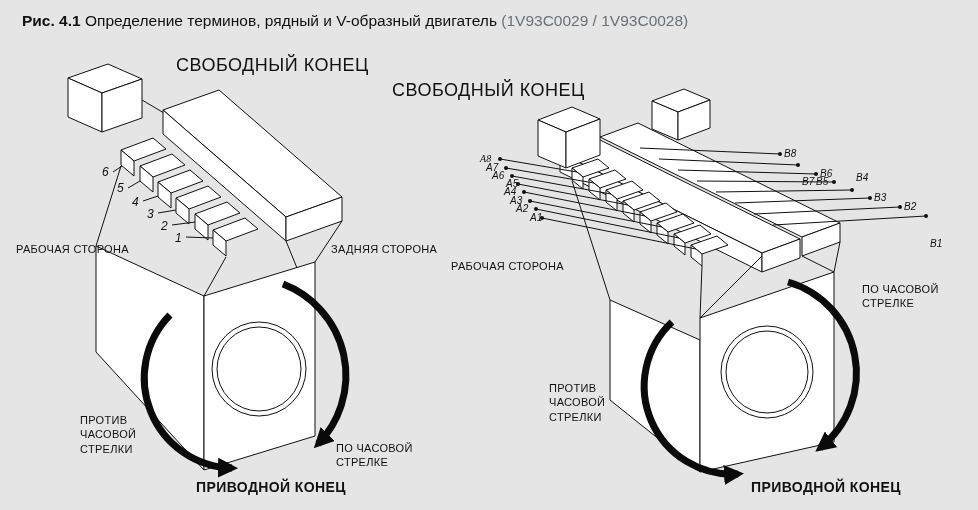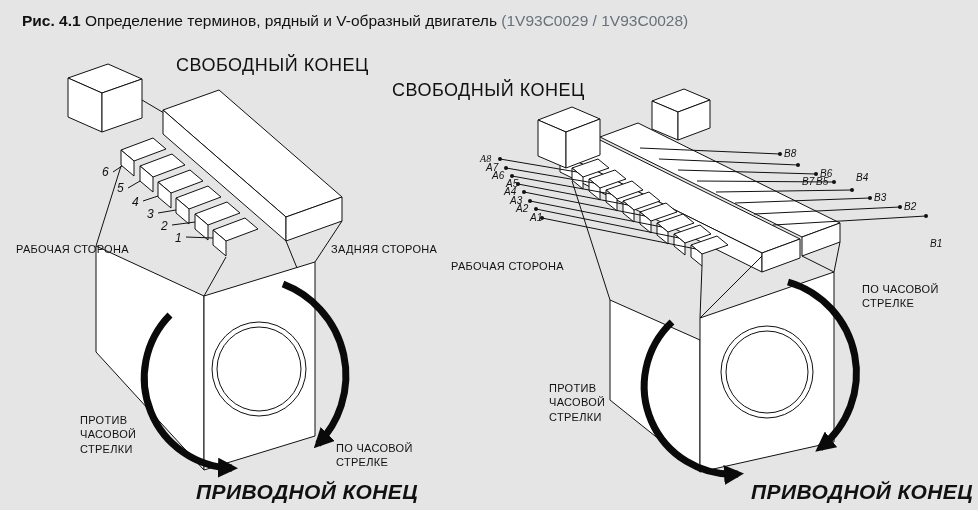--- a/index.html
+++ b/index.html
@@ -9,21 +9,21 @@
   }
   .art { position:absolute; left:0; top:0; width:978px; height:510px; }
   .title { position:absolute; left:22px; top:12px; font-size:15.5px; white-space:nowrap; }
   .title .b { font-weight:700; }
   .title .code { color:#66717c; }
   .lbl {
     position:absolute; font-size:11px; line-height:1.3; letter-spacing:0.3px;
     white-space:pre-line; color:#111;
   }
   .lbl.big { font-size:18px; letter-spacing:0.5px; }
-  .lbl.drive { font-size:21px; font-weight:700; font-style:italic; letter-spacing:0.4px; }
+  .lbl.drive { font-size:14px; font-weight:700; letter-spacing:0.4px; }
   .num { position:absolute; font-size:12px; font-style:italic; color:#111; }
   .cyl { position:absolute; font-size:10px; font-style:italic; color:#111; letter-spacing:0.2px; }
 </style>
 </head>
 <body>
 
 <div class="canvas">
 
   <svg class="art" viewBox="0 0 978 510" aria-hidden="true">
     <defs>

